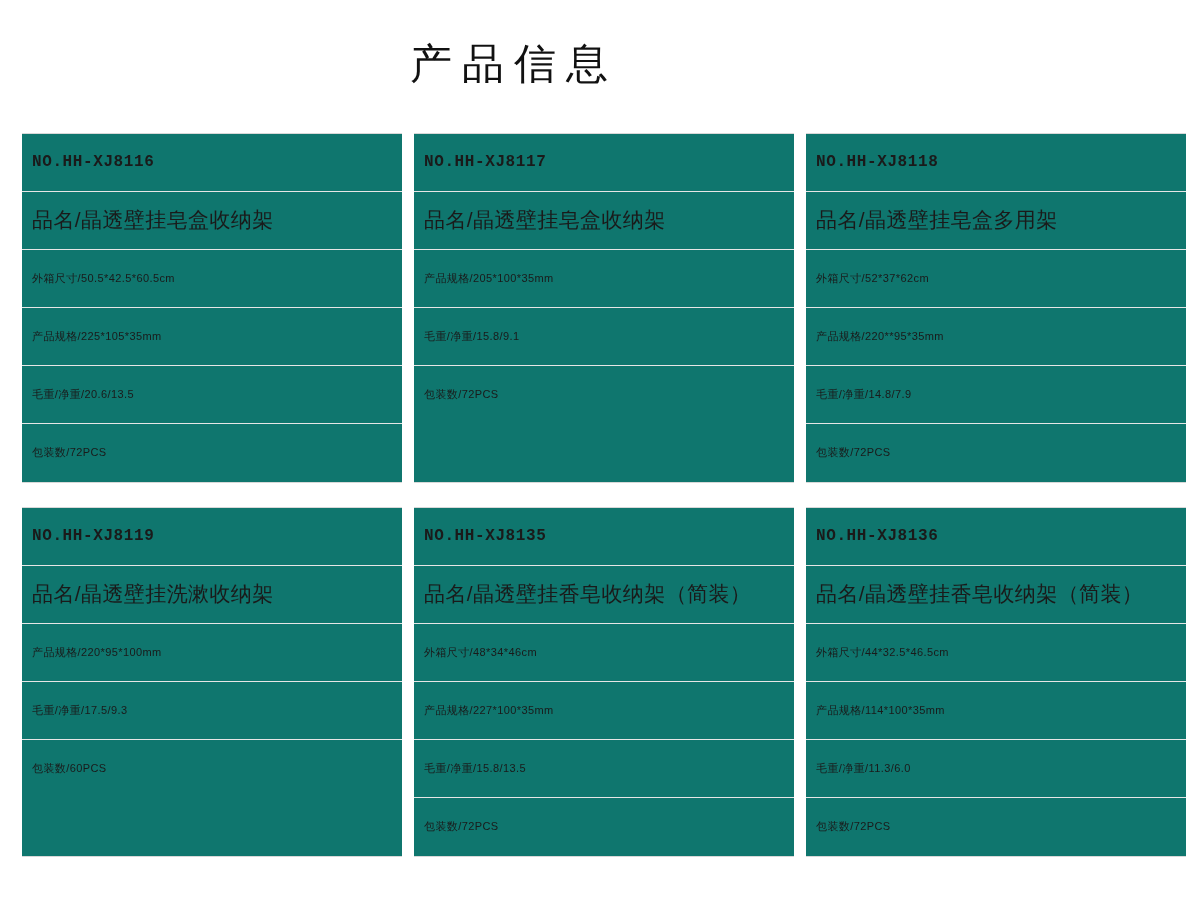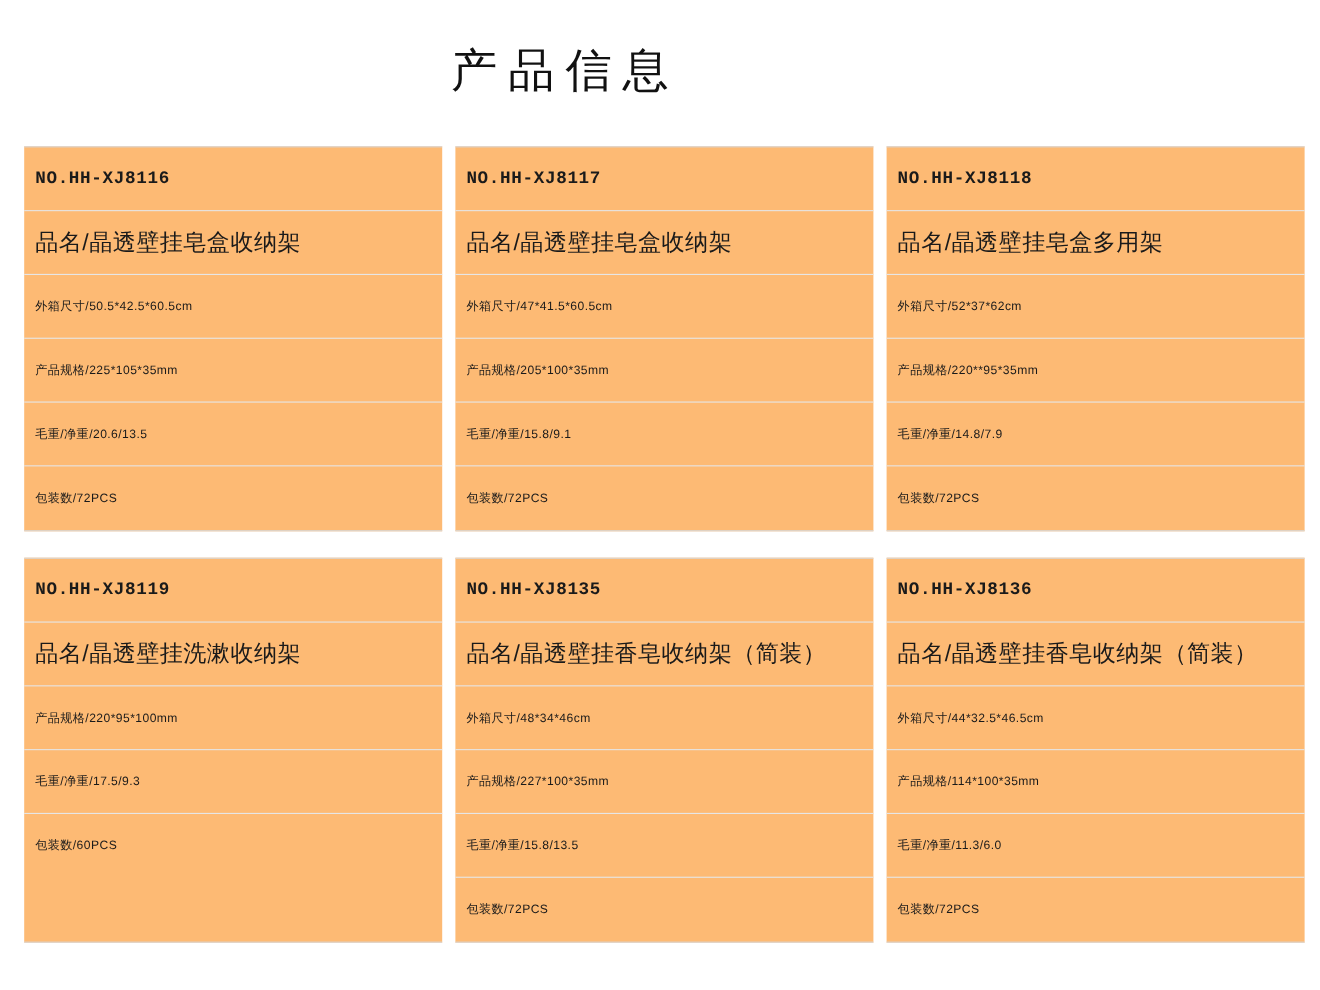--- a/index.html
+++ b/index.html
@@ -47,21 +47,21 @@
     margin-top: 32px;
   }
 
   .grid-bottom {
     margin-top: 24px;
   }
 
   .card {
     border-top: 1px solid #d8d8d8;
     border-bottom: 1px solid #d8d8d8;
-    background: #fdba74;
+    background: #0f766e;
     box-sizing: border-box;
   }
 
   .row {
     padding: 0 10px;
     height: 58px;
     display: flex;
     align-items: center;
     border-bottom: 1px solid #e6e6e6;
     box-sizing: border-box;
@@ -112,21 +112,20 @@
       <div class="row row-name cn">品名/晶透壁挂皂盒收纳架</div>
       <div class="row row-spec cn">外箱尺寸/50.5*42.5*60.5cm</div>
       <div class="row row-spec cn">产品规格/225*105*35mm</div>
       <div class="row row-spec cn">毛重/净重/20.6/13.5</div>
       <div class="row row-spec cn">包装数/72PCS</div>
     </div>
 
     <div class="card">
       <div class="row row-code">NO.HH-XJ8117</div>
       <div class="row row-name cn">品名/晶透壁挂皂盒收纳架</div>
-      <div class="row row-spec cn">外箱尺寸/47*41.5*60.5cm</div>
       <div class="row row-spec cn">产品规格/205*100*35mm</div>
       <div class="row row-spec cn">毛重/净重/15.8/9.1</div>
       <div class="row row-spec cn">包装数/72PCS</div>
     </div>
 
     <div class="card">
       <div class="row row-code">NO.HH-XJ8118</div>
       <div class="row row-name cn">品名/晶透壁挂皂盒多用架</div>
       <div class="row row-spec cn">外箱尺寸/52*37*62cm</div>
       <div class="row row-spec cn">产品规格/220**95*35mm</div>

